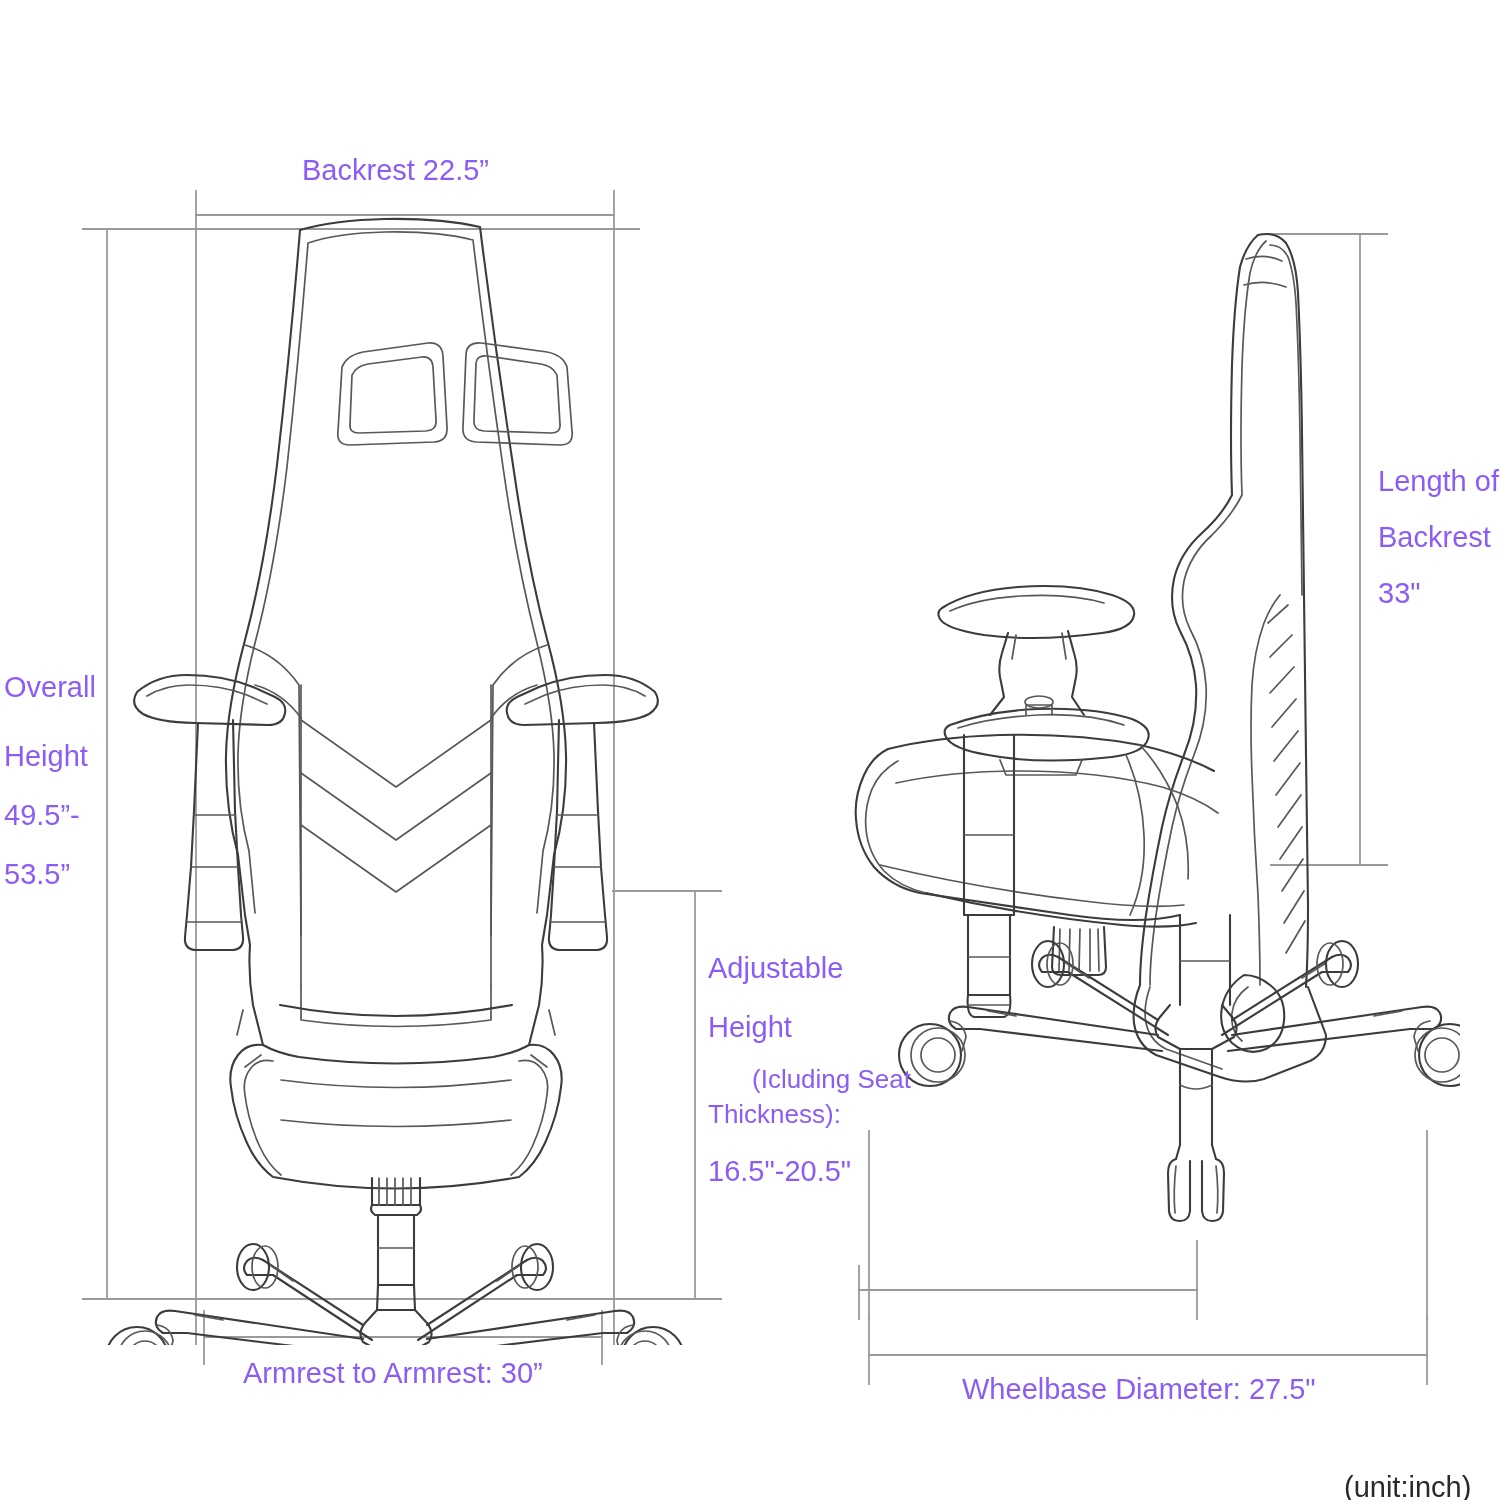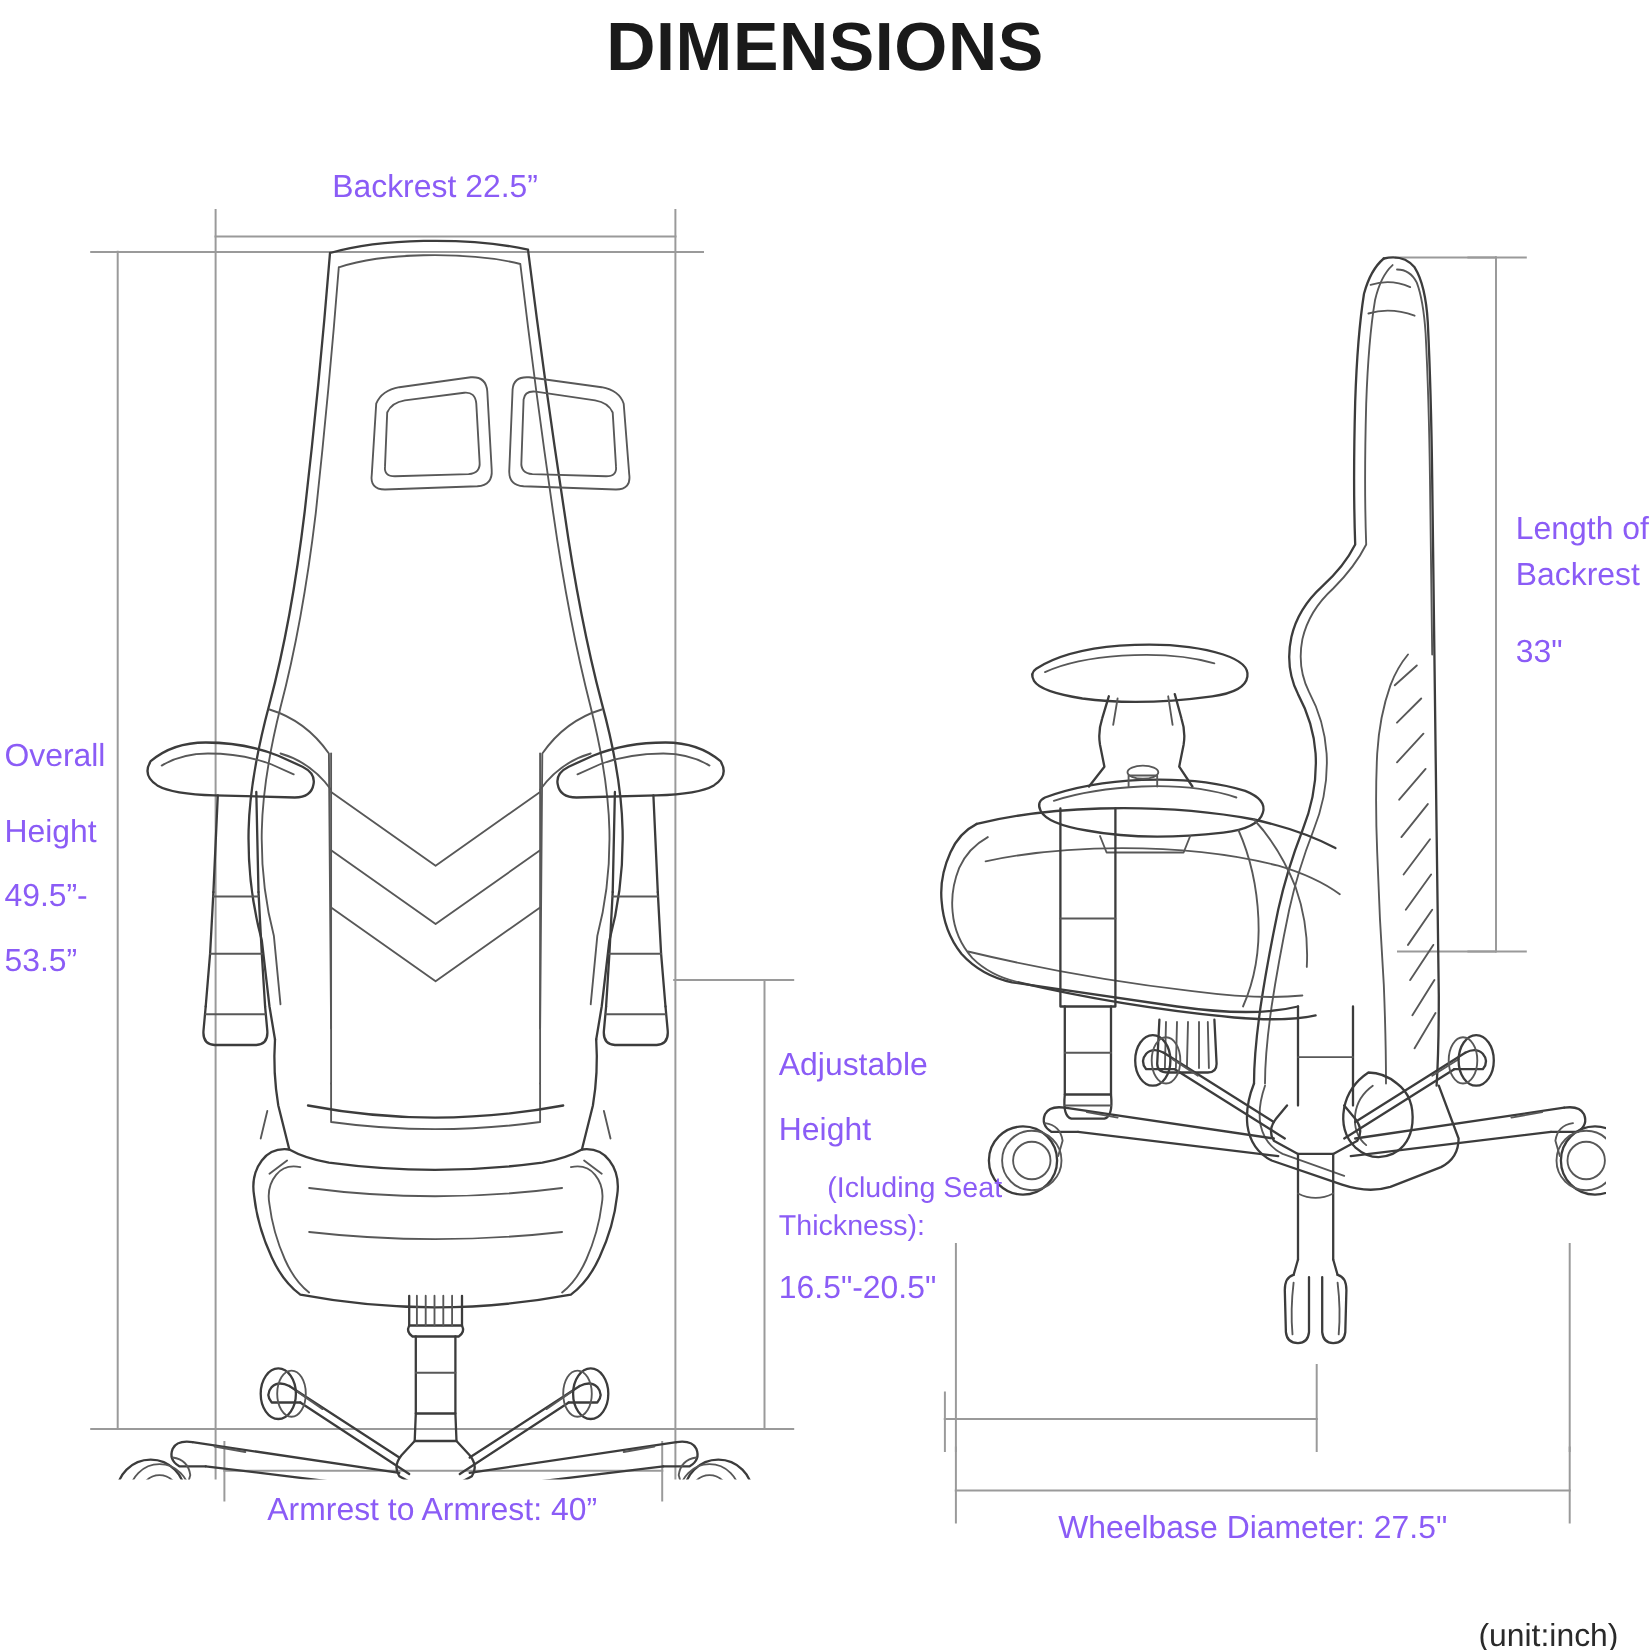--- a/index.html
+++ b/index.html
@@ -53,21 +53,20 @@
   .ln { fill: none; stroke: #3c3c3c; stroke-width: 2.1; stroke-linejoin: round; stroke-linecap: round; }
   .ln-thin { fill: none; stroke: #585858; stroke-width: 1.7; stroke-linejoin: round; stroke-linecap: round; }
   .dimline { fill: none; stroke: #9a9a9a; stroke-width: 1.8; }
   .dimtick { fill: none; stroke: #9a9a9a; stroke-width: 1.8; }
 </style>
 </head>
 <body>
 
 <div id="sheet">
 
-  <div class="page-title">DIMENSIONS</div>
 
   <svg width="1500" height="1500" style="position:absolute;left:0;top:0;">
 
     <g>
       <line class="dimline" x1="195" y1="215" x2="615" y2="215"></line>
       <line class="dimtick" x1="196" y1="190" x2="196" y2="320"></line>
       <line class="dimtick" x1="614" y1="190" x2="614" y2="320"></line>
     </g>
 
     <g>
@@ -427,33 +426,33 @@
 
   <div class="dim-label" style="left:302px; top:147px;">Backrest 22.5”</div>
 
   <div>
     <div class="dim-label" style="left:4px; top:664px;">Overall</div>
     <div class="dim-label" style="left:4px; top:733px;">Height</div>
     <div class="dim-label" style="left:4px; top:792px;">49.5”-</div>
     <div class="dim-label" style="left:4px; top:851px;">53.5”</div>
   </div>
 
-  <div class="dim-label" style="left:243px; top:1350px;">Armrest to Armrest: 40”</div>
+  <div class="dim-label" style="left:243px; top:1350px;">Armrest to Armrest: 30”</div>
 
   <div>
     <div class="dim-label" style="left:708px; top:945px;">Adjustable</div>
     <div class="dim-label" style="left:708px; top:1004px;">Height</div>
     <div class="dim-label small" style="left:708px; top:1063px;margin-left:44px;">(Icluding Seat</div>
     <div class="dim-label small" style="left:708px; top:1098px;">Thickness):</div>
     <div class="dim-label" style="left:708px; top:1148px;">16.5"-20.5"</div>
   </div>
 
   <div>
     <div class="dim-label" style="left:1378px; top:458px;">Length of</div>
-    <div class="dim-label" style="left:1378px; top:500px;">Backrest</div>
+    <div class="dim-label" style="left:1378px; top:514px;">Backrest</div>
     <div class="dim-label" style="left:1378px; top:570px;">33"</div>
   </div>
 
 
   <div class="dim-label" style="left:962px; top:1366px;">Wheelbase Diameter: 27.5"</div>
 
   <div class="unit-note" style="left:1344px; top:1432px;margin-top:39px;">(unit:inch)</div>
 
 </div>
 

